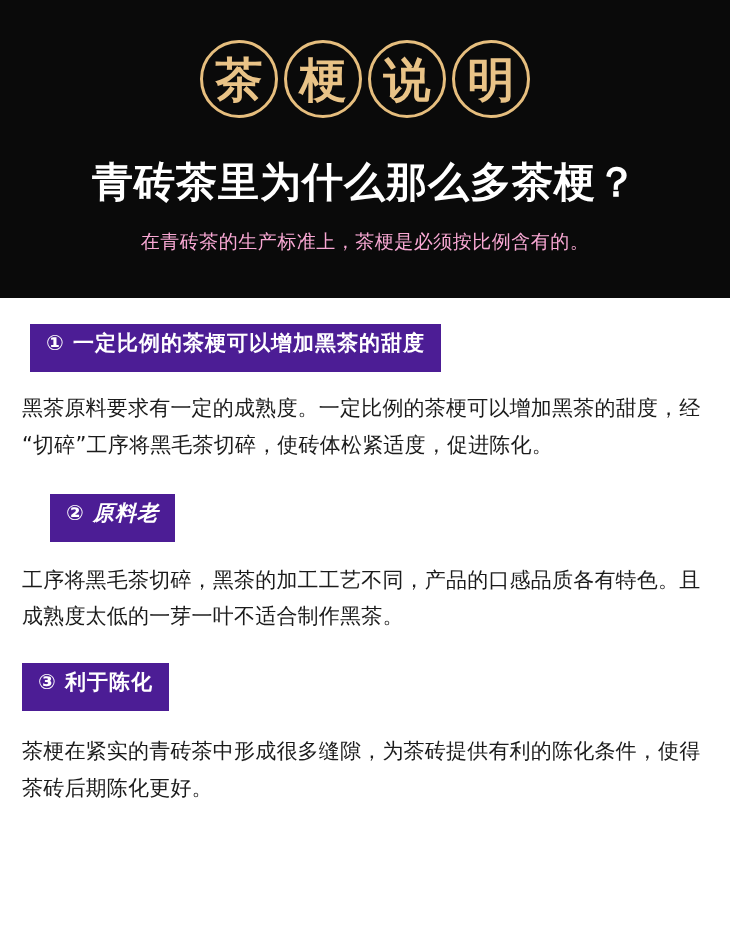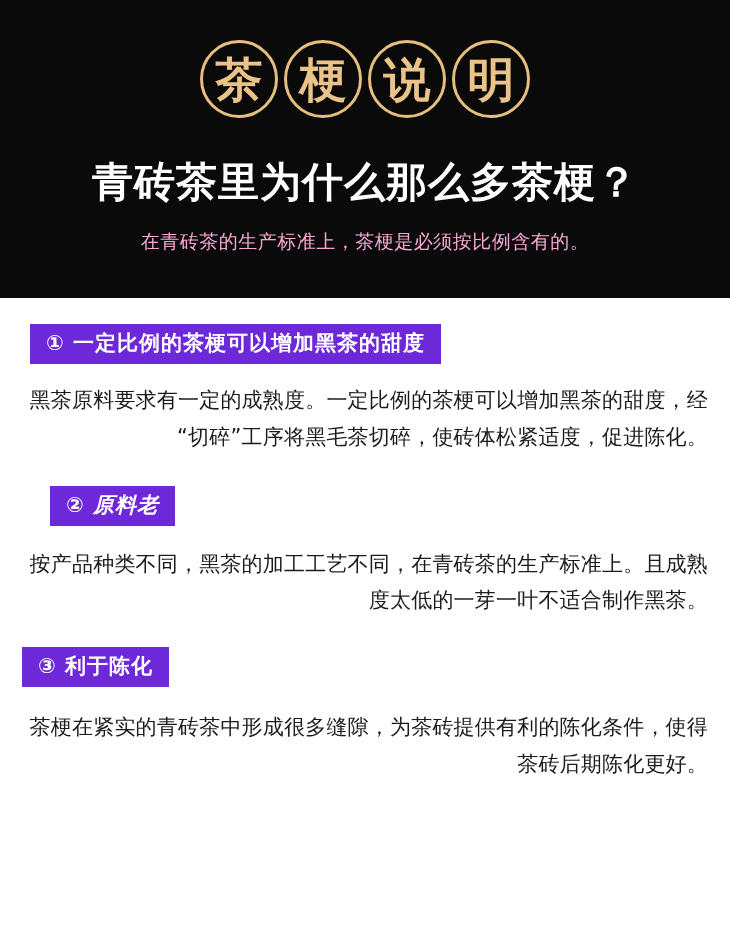--- a/index.html
+++ b/index.html
@@ -78,39 +78,38 @@
   .content {
     padding: 26px 22px 0 22px;
   }
 
   .section {
     margin-bottom: 10px;
   }
 
   .section-tag {
     display: inline-block;
-    background: #6d28d9;
+    background: #4c1d95;
     color: #ffffff;
     font-size: 21px;
     font-weight: bold;
-    padding: 9px 16px 10px 16px;
+    padding: 9px 16px 18px 16px;
     line-height: 1;
     letter-spacing: 1px;
     font-family: "DejaVu Sans", "Liberation Sans", sans-serif;
   }
 
   .section-body {
     color: #1b1b1b;
     font-size: 21px;
     line-height: 1.75;
     margin-top: 16px;
     margin-bottom: 26px;
     letter-spacing: 0.2px;
     font-family: "DejaVu Sans", "Liberation Sans", sans-serif;
-    text-align: right;
   }
 
   .sec-1 .section-tag { margin-left: 8px; }
   .sec-2 .section-tag { margin-left: 28px; font-style: italic; }
   .sec-3 .section-tag { }
 
   .sec-1 .section-body { margin-top: 18px; margin-bottom: 30px; }
   .sec-2 .section-body { margin-top: 20px; margin-bottom: 28px; }
   .sec-3 .section-body { margin-top: 22px; }
 </style>
@@ -134,21 +133,21 @@
 
   <div class="content">
 
     <div class="section sec-1">
       <div class="section-tag">① 一定比例的茶梗可以增加黑茶的甜度</div>
       <div class="section-body">黑茶原料要求有一定的成熟度。一定比例的茶梗可以增加黑茶的甜度，经“切碎”工序将黑毛茶切碎，使砖体松紧适度，促进陈化。</div>
     </div>
 
     <div class="section sec-2">
       <div class="section-tag">② 原料老</div>
-      <div class="section-body">按产品种类不同，黑茶的加工工艺不同，在青砖茶的生产标准上。且成熟度太低的一芽一叶不适合制作黑茶。</div>
+      <div class="section-body">工序将黑毛茶切碎，黑茶的加工工艺不同，产品的口感品质各有特色。且成熟度太低的一芽一叶不适合制作黑茶。</div>
     </div>
 
     <div class="section sec-3">
       <div class="section-tag">③ 利于陈化</div>
       <div class="section-body">茶梗在紧实的青砖茶中形成很多缝隙，为茶砖提供有利的陈化条件，使得茶砖后期陈化更好。</div>
     </div>
 
   </div>
 </div>
 

